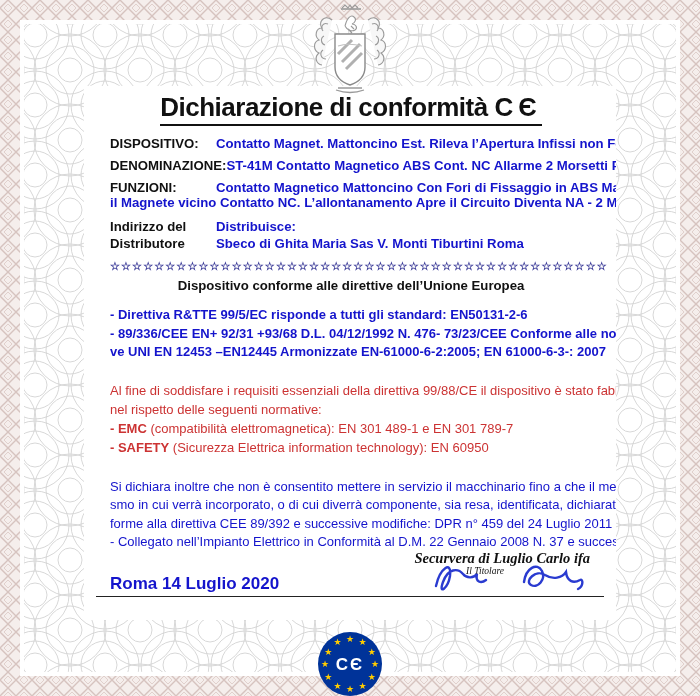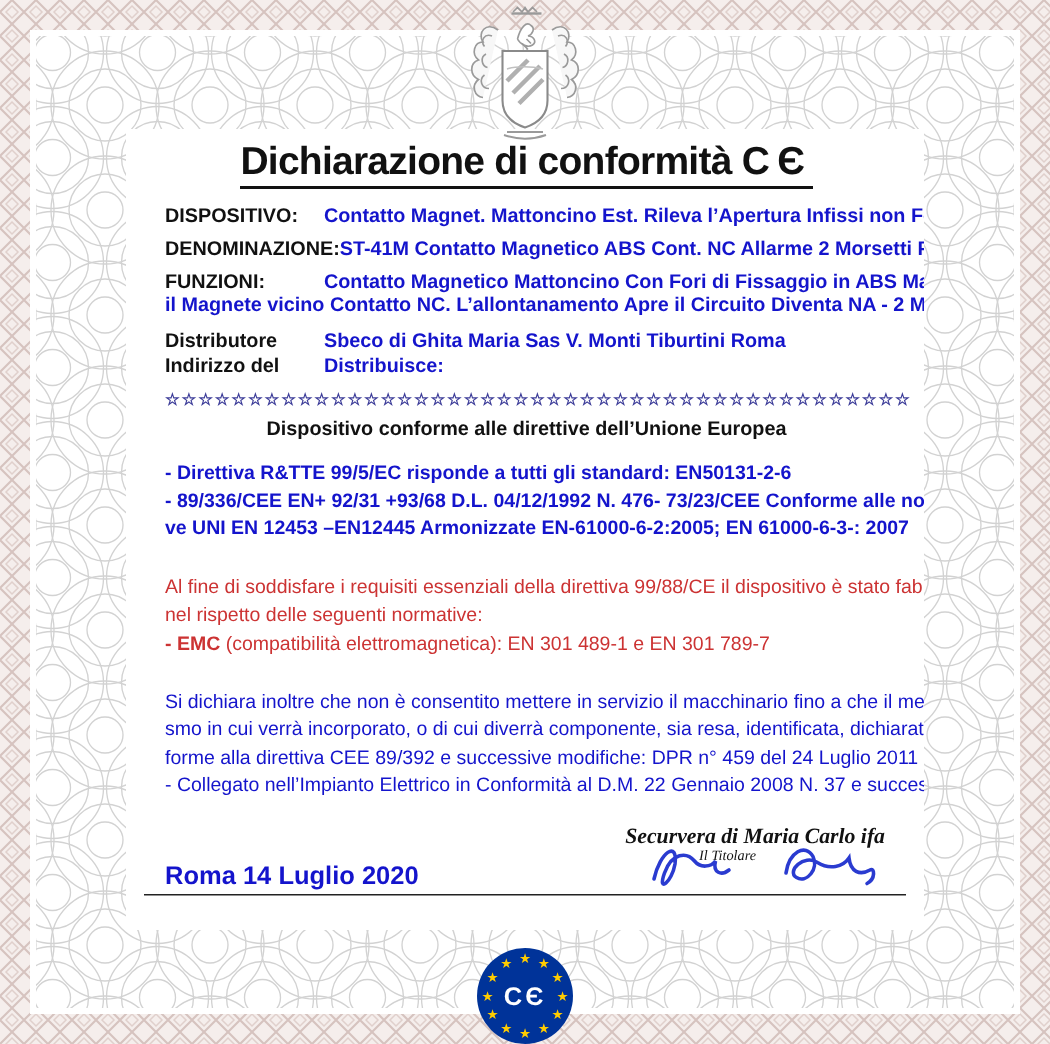--- a/index.html
+++ b/index.html
@@ -117,53 +117,54 @@
       <span class="flabel">DENOMINAZIONE:</span>
       <span class="fvalue">ST-41M Contatto Magnetico ABS Cont. NC Allarme 2 Morsetti Pr. IP40</span>
     </div>
     <div class="frow" style="margin-bottom:2px;">
       <span class="flabel">FUNZIONI:</span>
       <span class="fvalue">Contatto Magnetico Mattoncino Con Fori di Fissaggio in ABS Marrone</span>
     </div>
     <div class="cont-line">il Magnete vicino Contatto NC. L’allontanamento Apre il Circuito Diventa NA - 2 Morsetti</div>
 
     <div class="frow tight">
+      <span class="flabel">Indirizzo del</span>
+      <span class="fvalue">Distribuisce:</span>
+    </div>
+    <div class="frow tight">
       <span class="flabel">Distributore</span>
       <span class="fvalue">Sbeco di Ghita Maria Sas V. Monti Tiburtini Roma</span>
-    </div>
-    <div class="frow tight">
-      <span class="flabel">Indirizzo del</span>
-      <span class="fvalue">Distribuisce:</span>
     </div>
 
     <div class="stars">☆☆☆☆☆☆☆☆☆☆☆☆☆☆☆☆☆☆☆☆☆☆☆☆☆☆☆☆☆☆☆☆☆☆☆☆☆☆☆☆☆☆☆☆☆</div>
     <div class="eu-heading">Dispositivo conforme alle direttive dell’Unione Europea</div>
 
     <div class="directives">
       <div>- Direttiva R&amp;TTE 99/5/EC risponde a tutti gli standard: EN50131-2-6</div>
       <div>- 89/336/CEE EN+ 92/31 +93/68 D.L. 04/12/1992 N. 476- 73/23/CEE Conforme alle normati-</div>
       <div>ve UNI EN 12453 –EN12445 Armonizzate EN-61000-6-2:2005; EN 61000-6-3-: 2007</div>
     </div>
 
     <div class="redpara">
       <div>Al fine di soddisfare i requisiti essenziali della direttiva 99/88/CE il dispositivo è stato fabbricato</div>
       <div>nel rispetto delle seguenti normative:</div>
       <div class="normline"><b>- EMC</b><span> (compatibilità elettromagnetica): EN 301 489-1 e EN 301 789-7</span></div>
+      <div class="normline"><b>- SAFETY</b><span> (Sicurezza Elettrica information technology): EN 60950</span></div>
     </div>
 
     <div class="declaration">
       <div>Si dichiara inoltre che non è consentito mettere in servizio il macchinario fino a che il meccani-</div>
       <div>smo in cui verrà incorporato, o di cui diverrà componente, sia resa, identificata, dichiarata con-</div>
       <div>forme alla direttiva CEE 89/392 e successive modifiche: DPR n° 459 del 24 Luglio 2011</div>
       <div>- Collegato nell’Impianto Elettrico in Conformità al D.M. 22 Gennaio 2008 N. 37 e successive</div>
     </div>
   </div>
 
   <div class="date">Roma 14 Luglio 2020</div>
-  <div class="sig-name">Securvera di Maria Carlo ifa</div>
+  <div class="sig-name">Securvera di Luglio Carlo ifa</div>
   <div class="sig-role">Il Titolare</div>
   <svg class="signature" width="170" height="44" viewBox="0 0 170 44">
     <g fill="none" stroke="#2a3bd0" stroke-width="2.4" stroke-linecap="round">
       <path d="M8,32 c4,-18 16,-26 14,-10 c-2,12 -12,20 -7,6 c5,-14 15,-14 20,-8 c4,5 11,4 14,0 c-2,8 4,10 9,6"></path>
       <path d="M96,28 c2,-14 13,-20 18,-11 c4,8 -4,18 -11,14 c-7,-4 5,-16 14,-10 c8,5 17,3 21,-3 c1,9 7,12 14,8 c3,-2 4,6 -2,9"></path>
     </g>
   </svg>
   <div class="rule"></div>
 
   <svg class="badge" width="66" height="66" viewBox="0 0 66 66">

